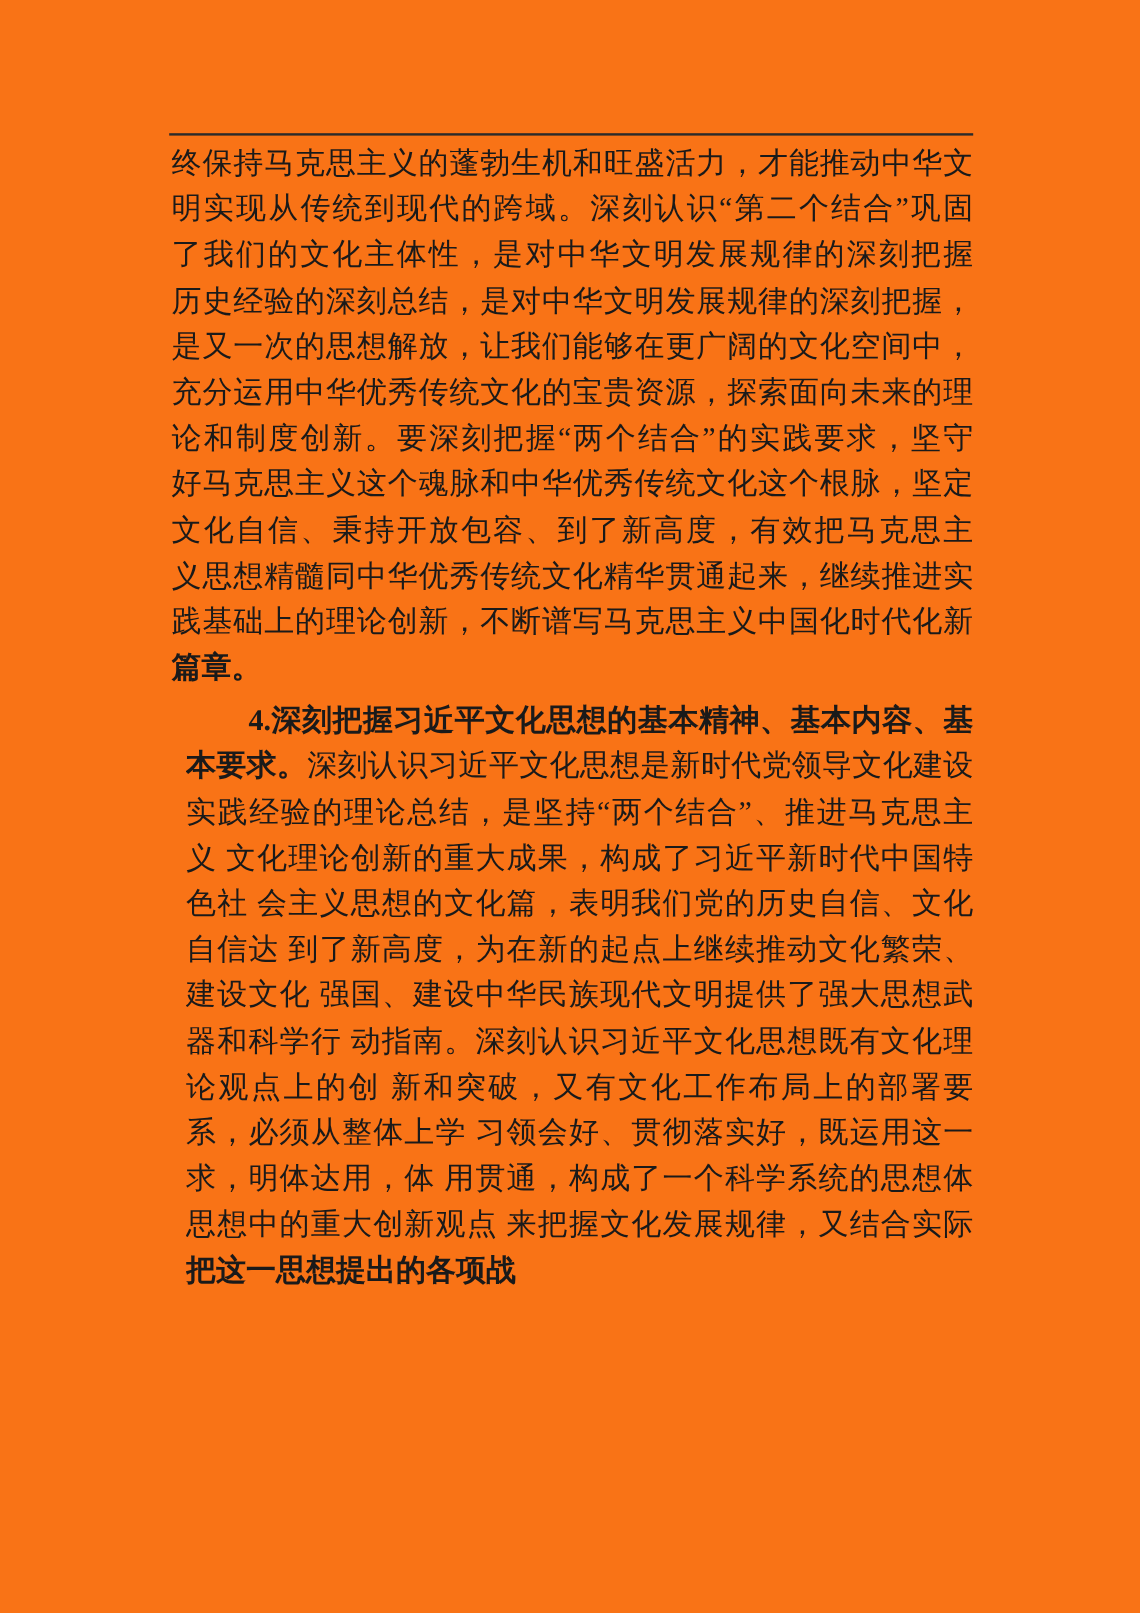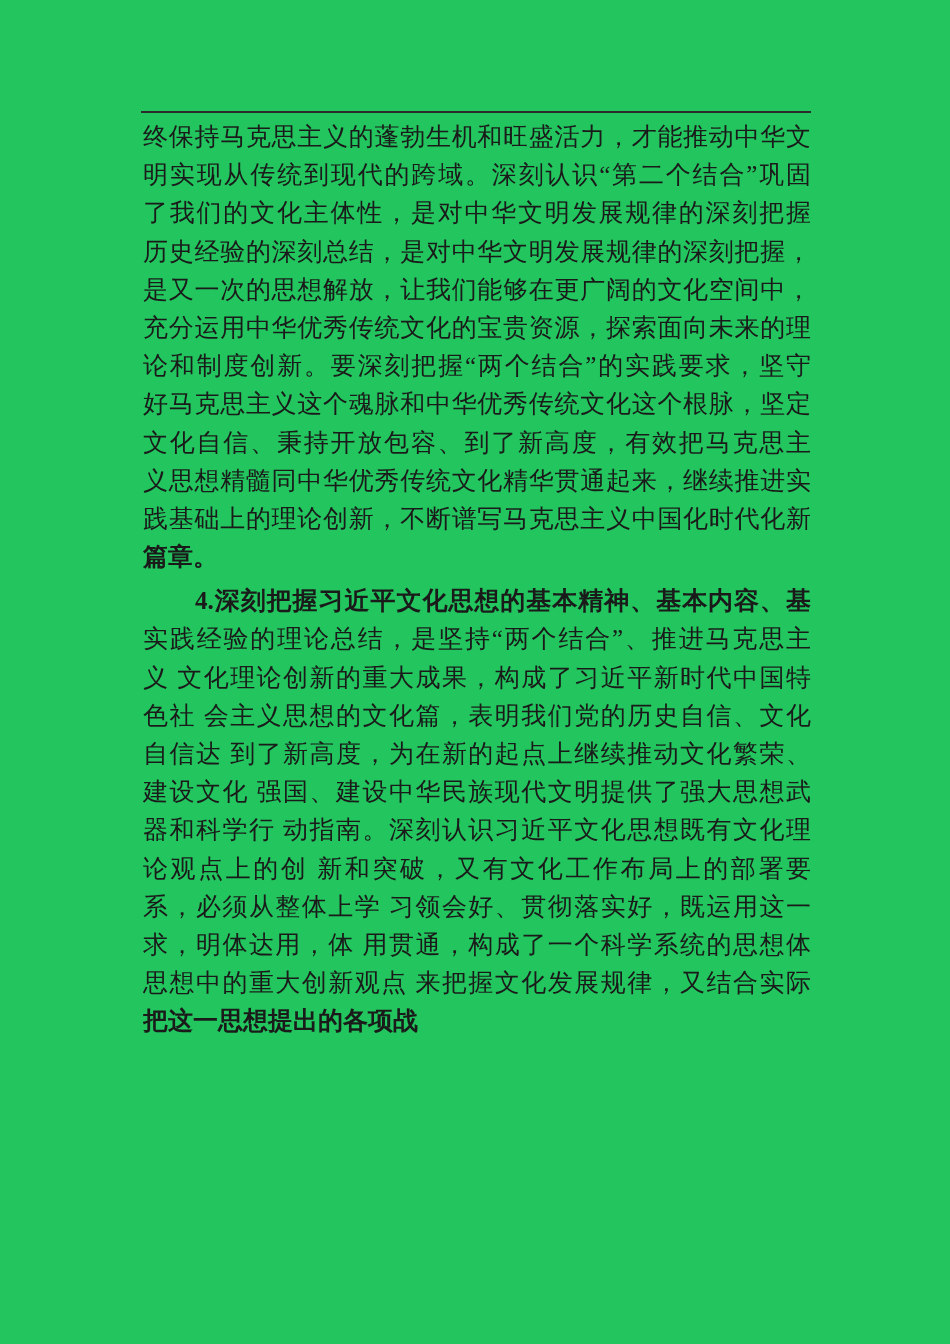--- a/index.html
+++ b/index.html
@@ -11,38 +11,38 @@
     width: 950px;
     height: 1344px;
     position: relative;
     overflow: hidden;
     font-family: "Liberation Serif", "DejaVu Serif", serif;
     color: var(--text-color, #1a1a1a);
   }
   .page {
     position: absolute;
     inset: 0;
-    background: #22c55e;
+    background: #f97316;
   }
   .header-rule {
     position: absolute;
     left: 141px;
     top: 111px;
     width: 670px;
     height: 2px;
     background: var(--rule-color, #2b2b2b);
   }
   .content {
     position: absolute;
     left: 143px;
     top: 118px;
     width: 668px;
   }
   .paragraph { margin: 0; }
-  .paragraph + .paragraph { margin-top: 6px; }
+  .paragraph + .paragraph { margin-top: 6px; margin-left: 12px; }
   .text-line {
     height: 38.2px;
     line-height: 38.2px;
     font-size: 25px;
     text-align: justify;
     text-align-last: justify;
     text-justify: inter-character;
     white-space: normal;
     overflow: hidden;
   }
@@ -72,20 +72,21 @@
         <div class="text-line"><span>充分运用中华优秀传统文化的宝贵资源，探索面向未来的理</span></div>
         <div class="text-line"><span>论和制度创新。要深刻把握“两个结合”的实践要求，坚守</span></div>
         <div class="text-line"><span>好马克思主义这个魂脉和中华优秀传统文化这个根脉，坚定</span></div>
         <div class="text-line"><span>文化自信、秉持开放包容、到了新高度，有效把马克思主</span></div>
         <div class="text-line"><span>义思想精髓同中华优秀传统文化精华贯通起来，继续推进实</span></div>
         <div class="text-line"><span>践基础上的理论创新，不断谱写马克思主义中国化时代化新</span></div>
         <div class="text-line last"><span>篇章。</span></div>
       </div>
       <div class="paragraph">
         <div class="text-line indented"><span class="bold">4.深刻把握习近平文化思想的基本精神、基本内容、基</span></div>
+        <div class="text-line"><span class="bold">本要求。</span><span>深刻认识习近平文化思想是新时代党领导文化建设</span></div>
         <div class="text-line"><span>实践经验的理论总结，是坚持“两个结合”、推进马克思主</span></div>
         <div class="text-line"><span>义 文化理论创新的重大成果，构成了习近平新时代中国特</span></div>
         <div class="text-line"><span>色社 会主义思想的文化篇，表明我们党的历史自信、文化</span></div>
         <div class="text-line"><span>自信达 到了新高度，为在新的起点上继续推动文化繁荣、</span></div>
         <div class="text-line"><span>建设文化 强国、建设中华民族现代文明提供了强大思想武</span></div>
         <div class="text-line"><span>器和科学行 动指南。深刻认识习近平文化思想既有文化理</span></div>
         <div class="text-line"><span>论观点上的创 新和突破，又有文化工作布局上的部署要</span></div>
         <div class="text-line"><span>系，必须从整体上学 习领会好、贯彻落实好，既运用这一</span></div>
         <div class="text-line"><span>求，明体达用，体 用贯通，构成了一个科学系统的思想体</span></div>
         <div class="text-line"><span>思想中的重大创新观点 来把握文化发展规律，又结合实际</span></div>

